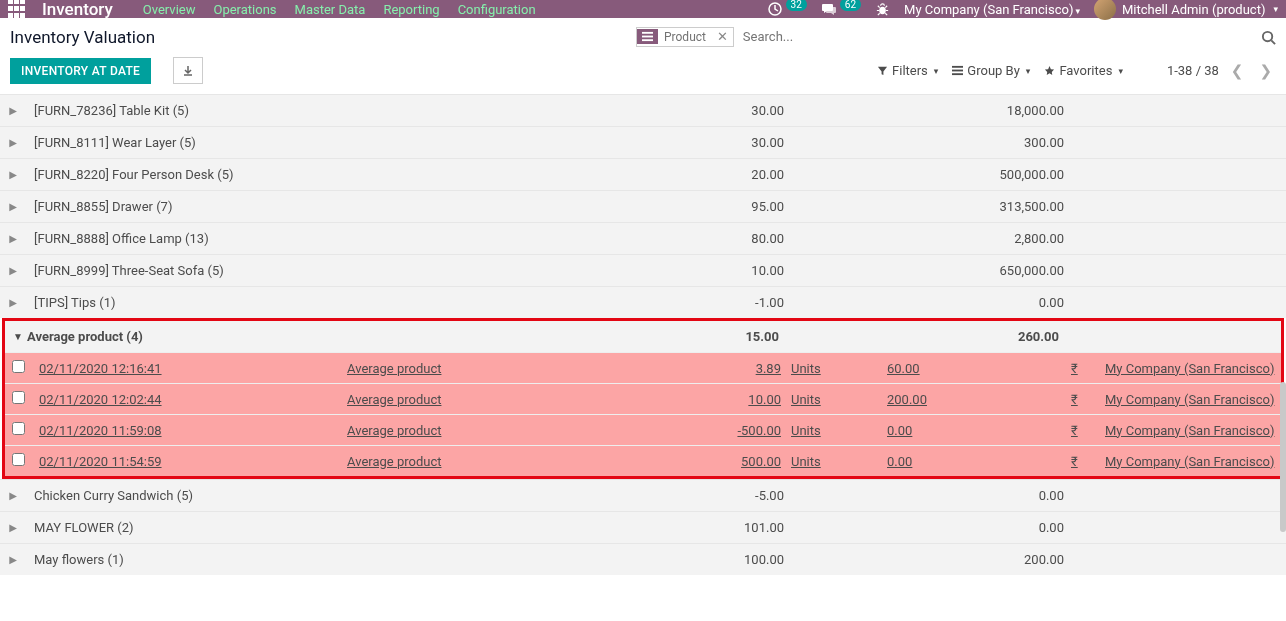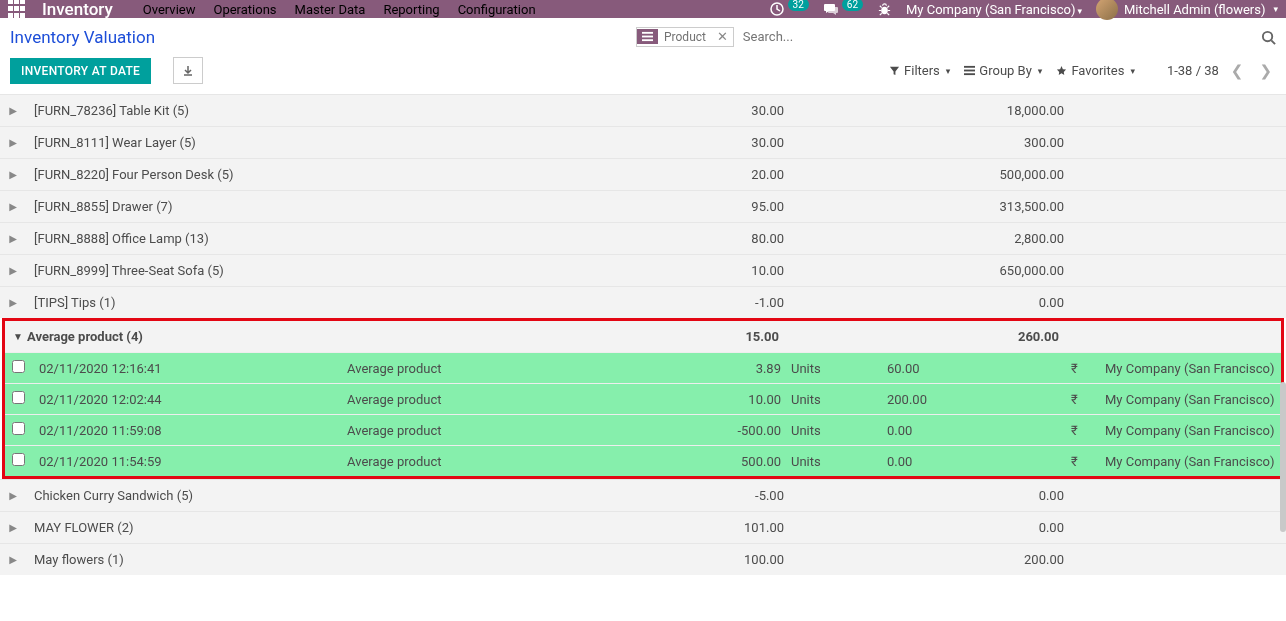--- a/index.html
+++ b/index.html
@@ -3,64 +3,64 @@
 <meta charset="utf-8">
 <style>
 * { margin: 0; padding: 0; box-sizing: border-box; font-family: -apple-system, BlinkMacSystemFont, "Segoe UI", Roboto, sans-serif; }
 body { background: #fff; font-size: 13px; color: #4c4c4c; }
 
 .top-nav { background: #875a7b; color: #fff; display: flex; align-items: center; height: 18px; padding: 0 8px; }
 .apps-icon { width: 20px; height: 20px; display: inline-flex; flex-wrap: wrap; gap: 1px; cursor: pointer; margin-right: 14px; }
 .apps-icon span { width: 5px; height: 5px; background: #fff; }
 .app-title { font-size: 17px; font-weight: 500; margin-right: 30px; }
 .nav-links { display: flex; gap: 18px; }
-.nav-link { color: #000000; cursor: pointer; font-size: 13px; }
+.nav-link { color: #86efac; cursor: pointer; font-size: 13px; }
 .nav-right { margin-left: auto; display: flex; align-items: center; gap: 14px; }
 .badge-item { position: relative; display: inline-flex; align-items: center; cursor: pointer; }
 .badge-count { background: #00a09d; color: #fff; font-size: 10px; border-radius: 8px; padding: 1px 5px; margin-left: 3px; position: relative; top: -5px; }
 .bug-icon { cursor: pointer; }
 .company { cursor: pointer; font-size: 13px; }
 .user-block { display: flex; align-items: center; gap: 6px; cursor: pointer; }
 .avatar { width: 22px; height: 22px; border-radius: 50%; background: linear-gradient(135deg,#d4a574,#8b6f47); }
 .caret { font-size: 9px; margin-left: 2px; }
 
 .breadcrumb-bar { display: flex; align-items: center; padding: 8px 10px 4px; }
-.breadcrumb-title { font-size: 17px; color: #1d4ed8; }
+.breadcrumb-title { font-size: 17px; color: #0f172a; }
 .search-area { margin-left: auto; display: flex; align-items: center; gap: 6px; width: 640px; }
 .search-tag-group { border: 1px solid #ccc; display: flex; align-items: center; font-size: 12px; }
 .tag-icon-box { background: #875a7b; color: #fff; padding: 2px 5px; display: inline-flex; align-items: center; }
 .tag-text { padding: 2px 6px; color: #737373; }
 .tag-close { padding: 0 5px; color: #888; cursor: pointer; font-size: 13px; }
 .search-input { flex: 1; border: none; outline: none; font-size: 13px; padding: 3px; color: #666; }
 .search-glass { cursor: pointer; color: #666; font-size: 14px; }
 
 .action-bar { display: flex; align-items: center; padding: 6px 10px 10px; gap: 16px; }
 .btn-primary { background: #00a09d; color: #fff; border: 1px solid #00a09d; padding: 5px 10px; font-size: 12px; font-weight: 500; cursor: pointer; letter-spacing: .3px; }
 .btn-icon { border: 1px solid #ccc; background: #fff; padding: 5px 8px; margin-left: 6px; cursor: pointer; color: #666; }
 .toolbar { margin-left: auto; display: flex; align-items: center; gap: 14px; color: #4c4c4c; }
 .tool { cursor: pointer; display: inline-flex; align-items: center; gap: 4px; font-size: 13px; }
-.pager { display: flex; align-items: center; gap: 8px; margin-left: 18px; font-size: 13px; }
+.pager { display: flex; align-items: center; gap: 8px; margin-left: 30px; font-size: 13px; }
 .pager-arrow { color: #aaa; font-size: 15px; cursor: pointer; padding: 2px 4px; }
 
 .data-area { padding: 0; }
 .group-row { display: grid; grid-template-columns: 18px 320px 1fr 100px 100px 180px 30px 180px; align-items: center; padding: 8px 4px; border-top: 1px solid #e6e6e6; background: #f3f3f3; color: #4c4c4c; }
 .group-row .caret-col { color: #888; font-size: 10px; text-align: center; cursor: pointer; }
 .group-row .name { font-weight: 700; font-size: 13px; cursor: pointer; }
 .group-row .qty { text-align: right; padding-right: 8px; font-weight: 700; }
 .group-row .val { text-align: right; padding-right: 8px; font-weight: 700; }
 .group-row.plain .name { font-weight: 400; margin-left: 12px; }
 .group-row.plain .qty, .group-row.plain .val { font-weight: 400; }
 
 .highlight-box { border: 3px solid #e30613; margin: 0 2px; }
 .expanded-header { display: grid; grid-template-columns: 18px 320px 1fr 100px 100px 180px 30px 180px; align-items: center; padding: 8px 4px; background: #f3f3f3; }
 .expanded-header .caret-col { color: #4c4c4c; font-size: 10px; text-align: center; cursor: pointer; }
 .expanded-header .name { font-weight: 700; }
 .expanded-header .qty, .expanded-header .val { text-align: right; padding-right: 8px; font-weight: 700; }
 
-.detail-row { display: grid; grid-template-columns: 18px 320px 1fr 100px 100px 180px 30px 180px; align-items: center; padding: 7px 4px; border-top: 1px solid #eee; background: #86efac; font-size: 13px; color: #4c4c4c; }
+.detail-row { display: grid; grid-template-columns: 18px 320px 1fr 100px 100px 180px 30px 180px; align-items: center; padding: 7px 4px; border-top: 1px solid #eee; background: #fca5a5; font-size: 13px; color: #4c4c4c; text-decoration: underline; }
 .detail-row .cb { text-align: center; }
 .detail-row .cb input { cursor: pointer; }
 .detail-row .date { padding-left: 12px; }
 .detail-row .prod {  }
 .detail-row .num { text-align: right; padding-right: 6px; }
 .detail-row .unit { padding-left: 4px; }
 .detail-row .amt { text-align: left; }
 .detail-row .cur { text-align: left; padding-left: 4px; }
 .detail-row .comp { padding-left: 8px; }
 
@@ -110,21 +110,21 @@
       <svg width="15" height="15" viewBox="0 0 16 16" fill="#fff">
           <ellipse cx="8" cy="9" rx="3.5" ry="4"></ellipse>
           <path d="M5 6l-2-2M11 6l2-2M4.5 9H2M11.5 9H14M5 12l-2 2M11 12l2 2M6 4a2 2 0 014 0" stroke="#fff" stroke-width="1.2" fill="none"></path>
         </svg>
     </span>
     <span class="company">
       <span>My Company (San Francisco)</span><span class="caret">▾</span>
     </span>
     <span class="user-block">
       <span class="avatar"></span>
-      <span>Mitchell Admin (flowers)</span>
+      <span>Mitchell Admin (product)</span>
         <span class="caret">▾</span>
     </span>
   </div>
 </div>
 
 <div class="breadcrumb-bar">
   <div class="breadcrumb-title">Inventory Valuation</div>
   <div class="search-area">
     <div class="search-tag-group">
       <span class="tag-icon-box">

